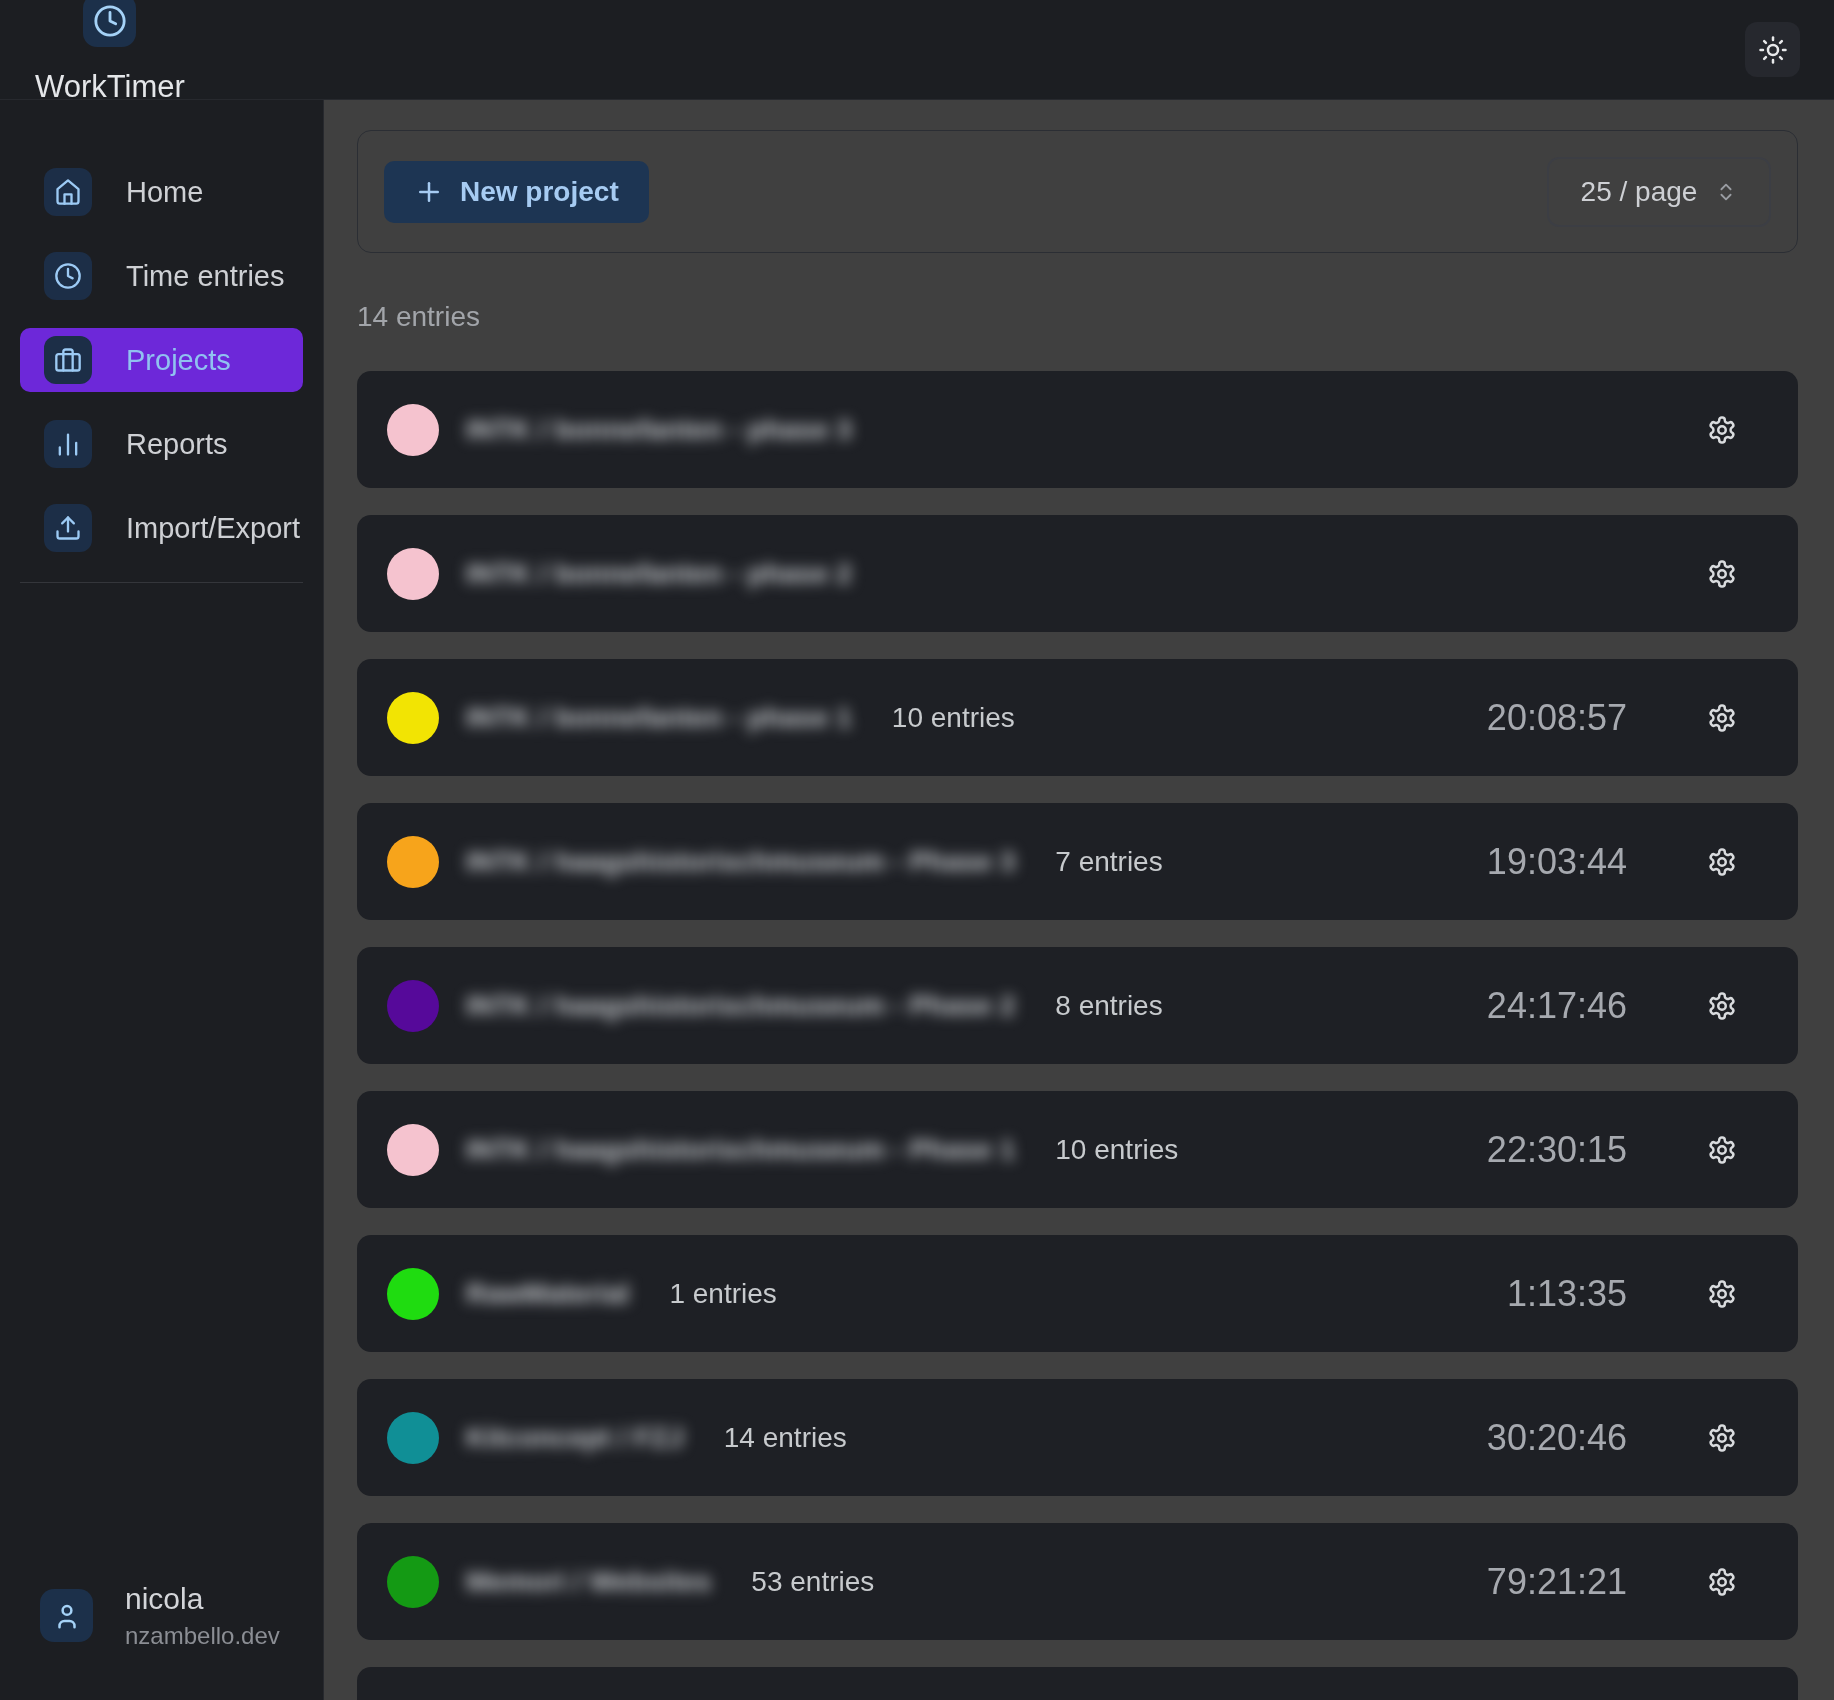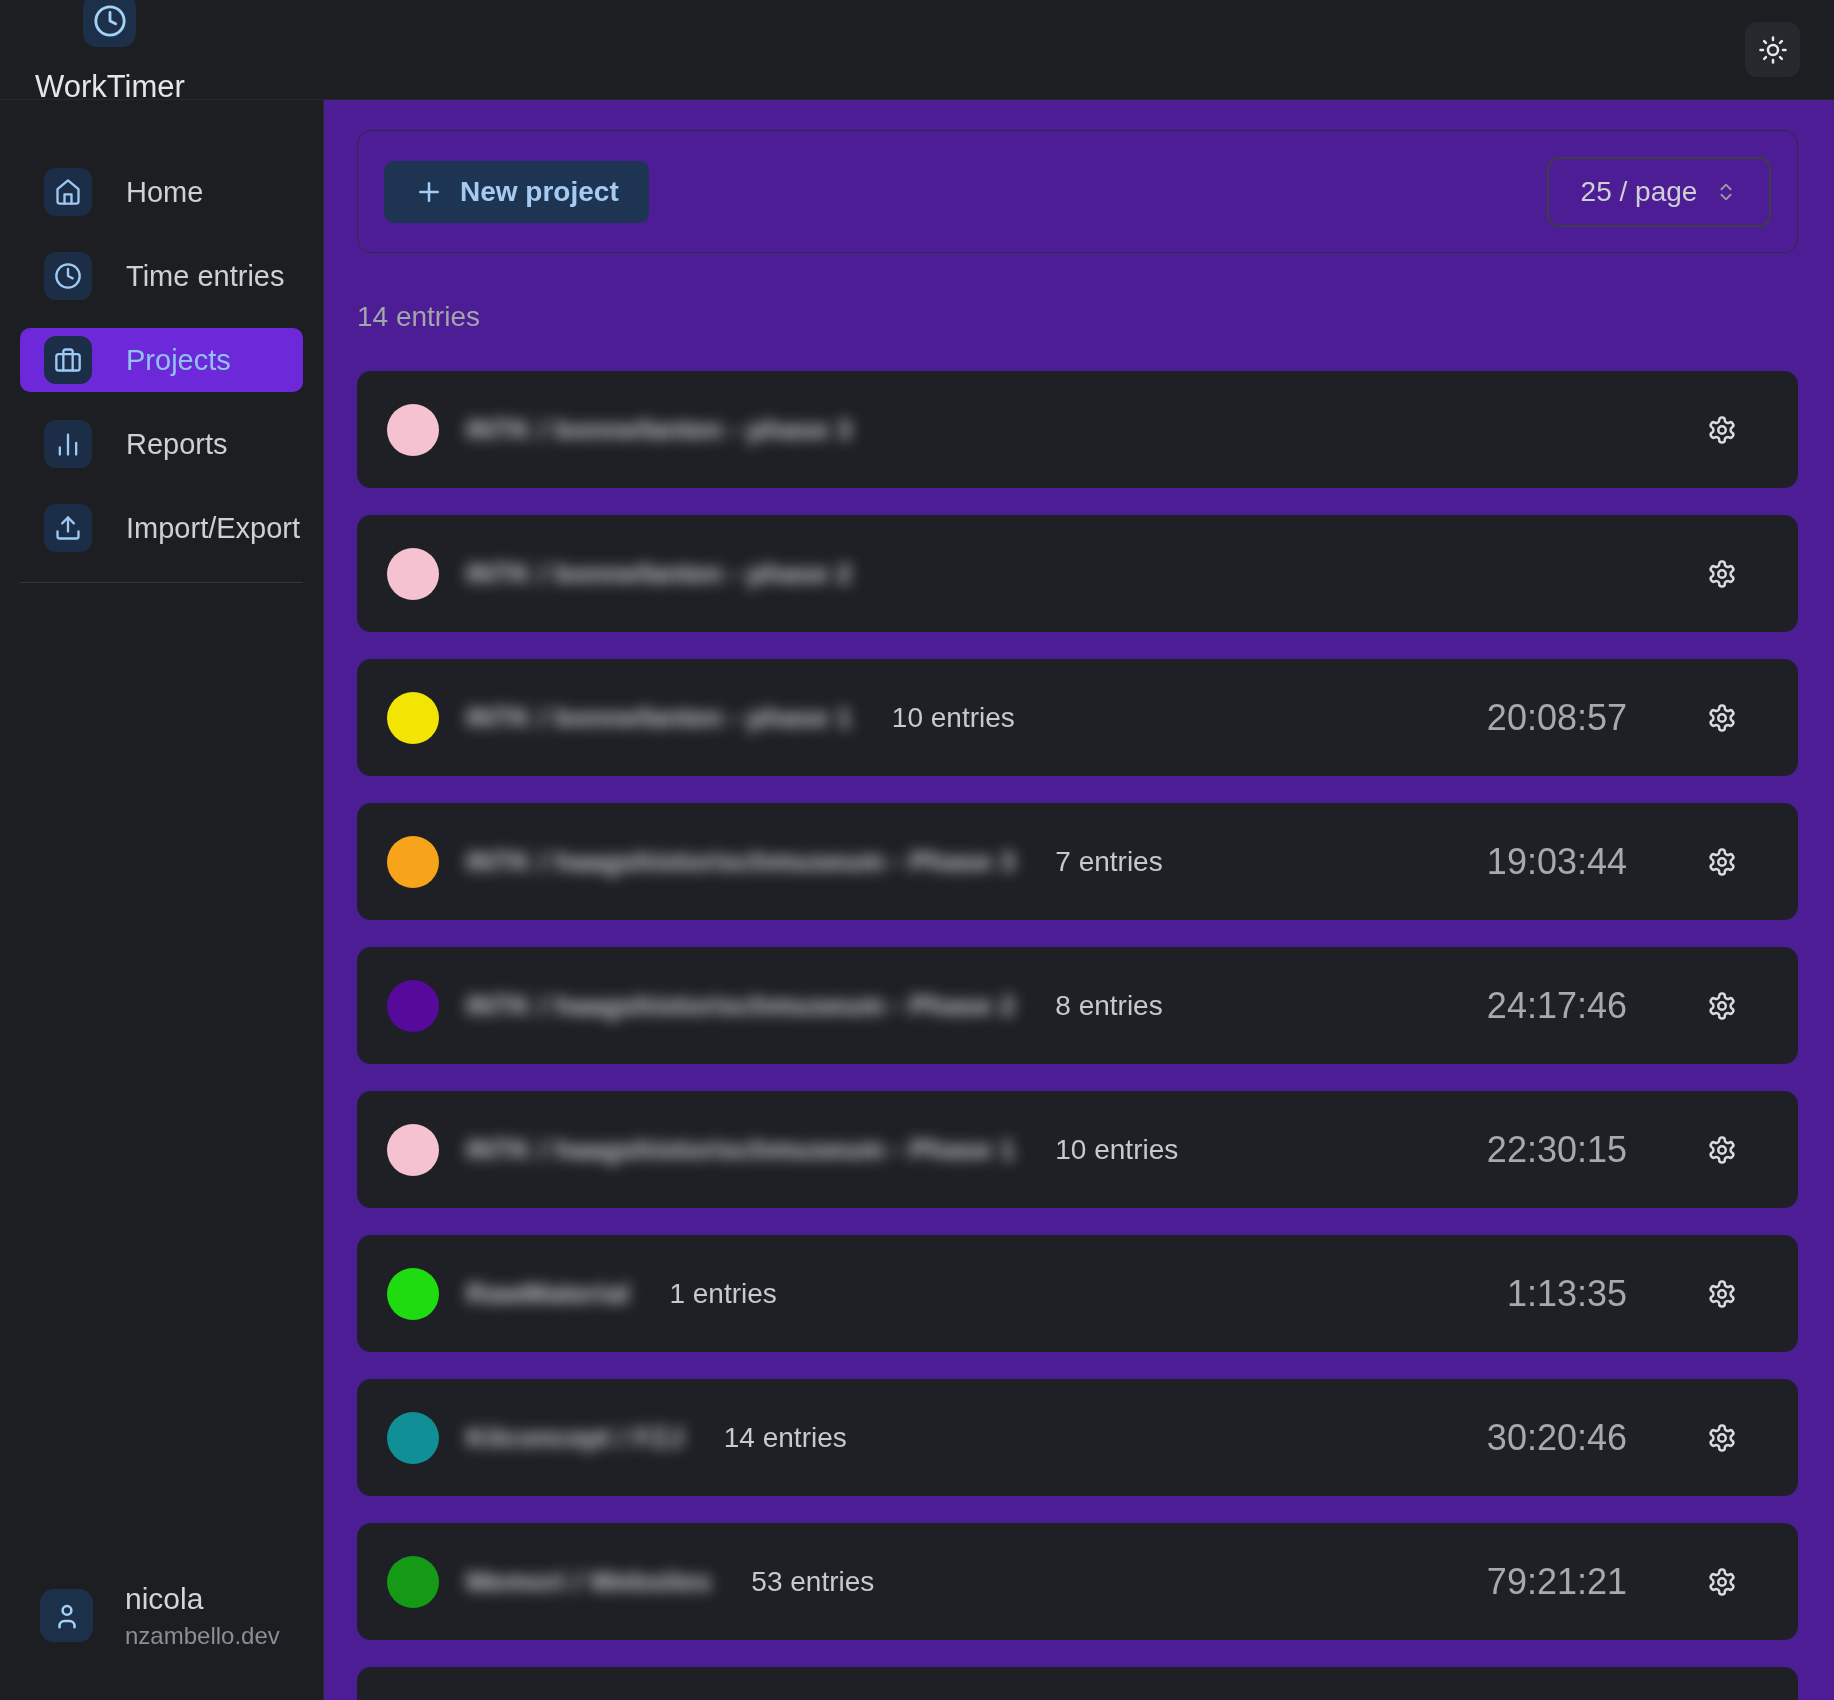--- a/index.html
+++ b/index.html
@@ -25,21 +25,21 @@
   .theme-btn{
     width:55px;height:55px;border-radius:12px;background:#26282e;border:none;cursor:pointer;
     display:flex;align-items:center;justify-content:center;color:#e8e9eb;
   }
   
   .shell{display:flex;height:1600px;}
   .sidebar{
     width:324px;box-sizing:border-box;background:#1c1e22;border-right:1px solid #27292e;
     position:relative;padding-top:60px;flex-shrink:0;
   }
-  .main{flex:1;box-sizing:border-box;padding:30px 36px 0 33px;background:#4c1d95;}
+  .main{flex:1;box-sizing:border-box;padding:30px 36px 0 33px;background:#404040;}
   
   .nav-item{
     display:flex;align-items:center;height:64px;margin:0 20px 20px 20px;
     padding-left:24px;border-radius:10px;cursor:pointer;gap:34px;
   }
   .nav-item.active{background:#6d28d9;}
   .icon-sq{
     width:48px;height:48px;border-radius:12px;background:#1c2e47;flex-shrink:0;
     display:flex;align-items:center;justify-content:center;color:#9ccaf4;
   }

